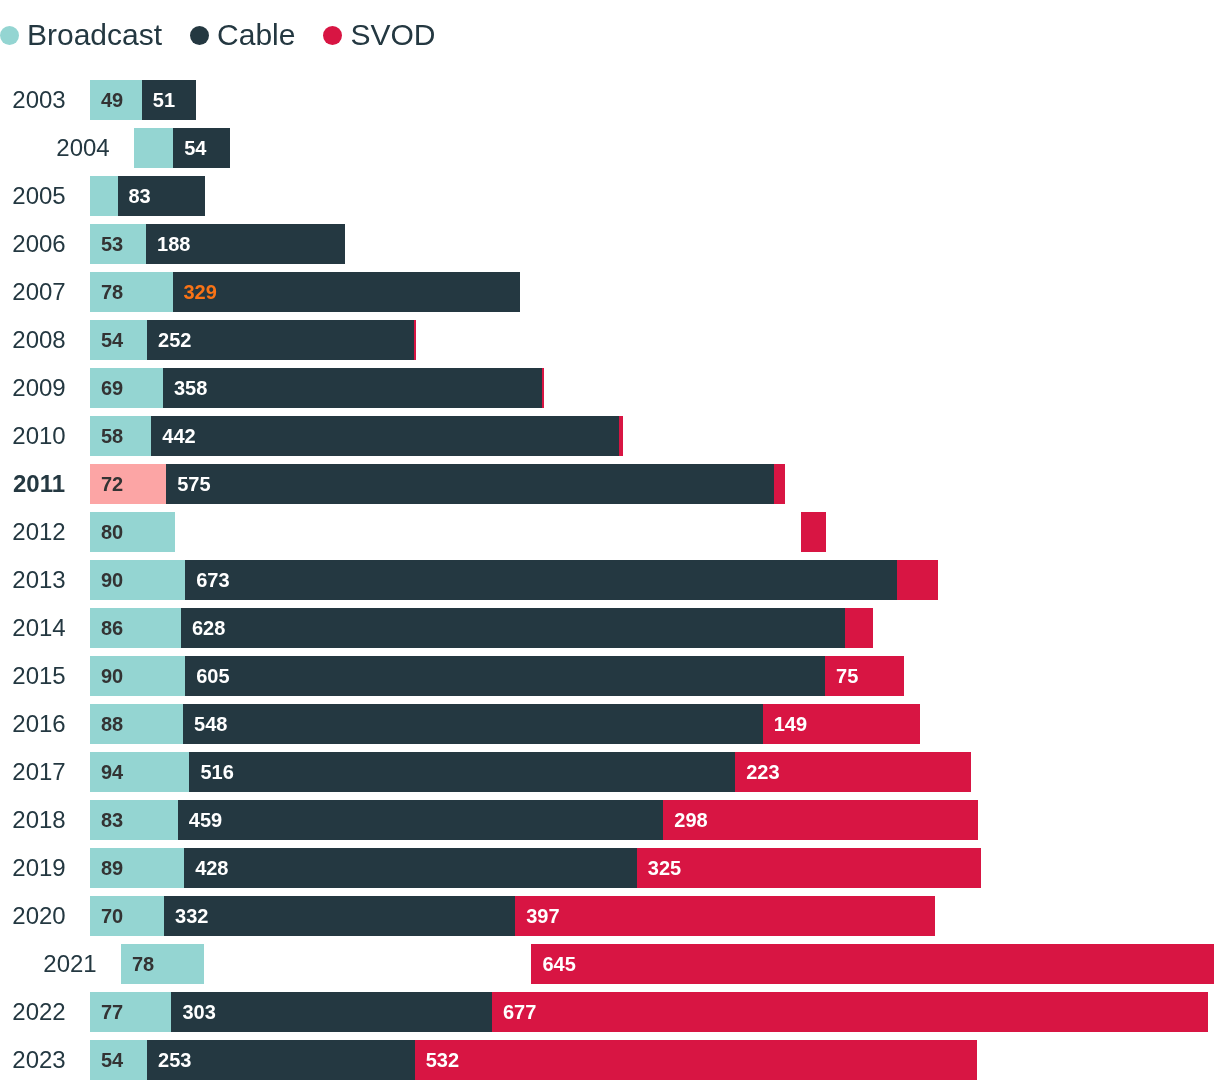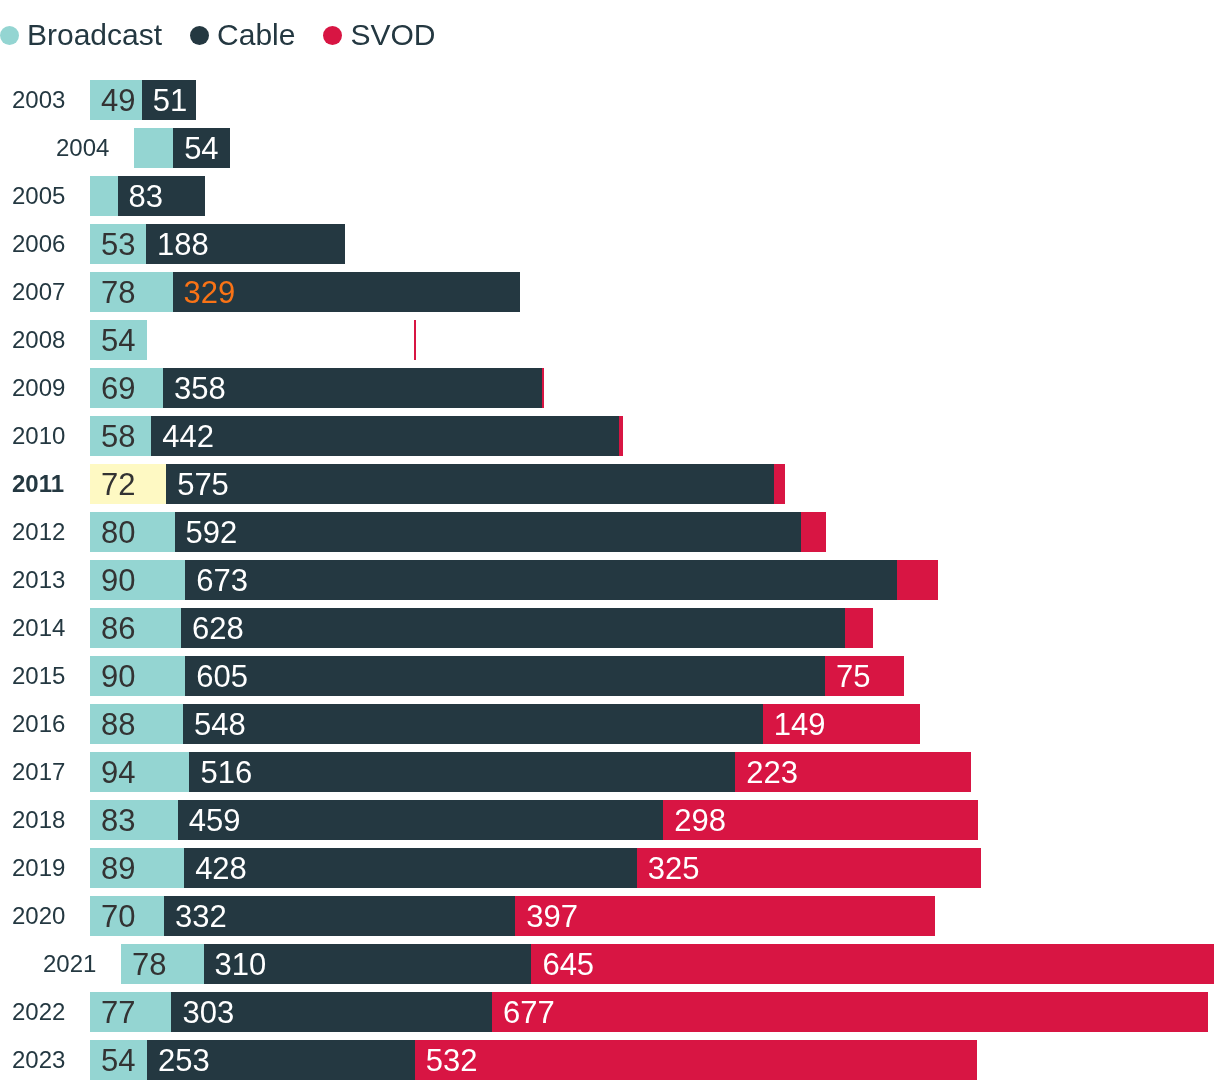--- a/index.html
+++ b/index.html
@@ -5,24 +5,24 @@
 <style>
   html,body{margin:0;padding:0;background:#ffffff;}
   body{width:1220px;height:1090px;overflow:hidden;font-family:"Liberation Sans",sans-serif;
        -webkit-font-smoothing:antialiased;}
   #chart{position:relative;width:1220px;height:1090px;}
   .legend{position:absolute;left:0;top:0;height:70px;display:flex;align-items:center;}
   .legend-item{display:flex;align-items:center;margin-right:28px;}
   .legend-dot{width:19px;height:19px;border-radius:50%;display:inline-block;margin-right:8px;}
   .legend-label{font-size:30px;color:#243841;line-height:1;}
   .row{position:absolute;left:0;}
-  .ylabel{position:absolute;text-align:left;font-size:24px;color:#243841;padding-left:12px;}
+  .ylabel{position:absolute;text-align:center;font-size:24px;color:#243841;}
   .seg{position:absolute;top:0;height:40px;overflow:hidden;}
   .seg span{position:absolute;left:11px;top:50%;transform:translateY(-50%);
-            font-size:31px;font-weight:normal;white-space:nowrap;line-height:1;}
+            font-size:20px;font-weight:bold;white-space:nowrap;line-height:1;}
 </style>
 </head>
 <body>
 
 <div id="chart">
   <div class="legend" id="legend">
       <div class="legend-item">
         <span class="legend-dot" style="background: rgb(148, 213, 210);"></span>
         <span class="legend-label">Broadcast</span>
       </div>
@@ -75,20 +75,23 @@
         </div>
         <div class="seg" style="left: 172.501px; width: 347.987px; background: rgb(36, 56, 65);">
           <span style="color: #f97316;">329</span>
         </div>
       </div>
       <div class="row" style="top: 320px; height: 40px; width: 1220px;">
         <div class="ylabel" style="left: 0px; width: 78px; top: 0px; height: 40px; line-height: 40px;">2008</div>
         <div class="seg" style="left: 90px; width: 57.1164px; background: rgb(148, 213, 210);">
           <span style="color: rgb(51, 51, 51);">54</span>
         </div>
+        <div class="seg" style="left: 147.116px; width: 266.543px; background: rgb(36, 56, 65);">
+          <span style="color: rgb(255, 255, 255);">252</span>
+        </div>
         <div class="seg" style="left: 413.659px; width: 2.11542px; background: rgb(216, 21, 67);"></div>
       </div>
       <div class="row" style="top: 368px; height: 40px; width: 1220px;">
         <div class="ylabel" style="left: 0px; width: 78px; top: 0px; height: 40px; line-height: 40px;">2009</div>
         <div class="seg" style="left: 90px; width: 72.982px; background: rgb(148, 213, 210);">
           <span style="color: rgb(51, 51, 51);">69</span>
         </div>
         <div class="seg" style="left: 162.982px; width: 378.66px; background: rgb(36, 56, 65);">
           <span style="color: rgb(255, 255, 255);">358</span>
         </div>
@@ -99,36 +102,33 @@
         <div class="seg" style="left: 90px; width: 61.3472px; background: rgb(148, 213, 210);">
           <span style="color: rgb(51, 51, 51);">58</span>
         </div>
         <div class="seg" style="left: 151.347px; width: 467.508px; background: rgb(36, 56, 65);">
           <span style="color: rgb(255, 255, 255);">442</span>
         </div>
         <div class="seg" style="left: 618.855px; width: 4.23084px; background: rgb(216, 21, 67);"></div>
       </div>
       <div class="row" style="top: 464px; height: 40px; width: 1220px;">
         <div class="ylabel" style="left: 0px; width: 78px; top: 0px; height: 40px; line-height: 40px; font-weight: bold;">2011</div>
-        <div class="seg" style="left: 90px; width: 76.1552px; background: #fef9c3;">
+        <div class="seg" style="left: 90px; width: 76.1552px; background: #fca5a5;">
           <span style="color: rgb(51, 51, 51);">72</span>
         </div>
         <div class="seg" style="left: 166.155px; width: 608.184px; background: rgb(36, 56, 65);">
           <span style="color: rgb(255, 255, 255);">575</span>
         </div>
         <div class="seg" style="left: 774.339px; width: 10.5771px; background: rgb(216, 21, 67);"></div>
       </div>
       <div class="row" style="top: 512px; height: 40px; width: 1220px;">
         <div class="ylabel" style="left: 0px; width: 78px; top: 0px; height: 40px; line-height: 40px;">2012</div>
         <div class="seg" style="left: 90px; width: 84.6168px; background: rgb(148, 213, 210);">
           <span style="color: rgb(51, 51, 51);">80</span>
         </div>
-        <div class="seg" style="left: 174.617px; width: 626.165px; background: rgb(36, 56, 65);">
-          <span style="color: rgb(255, 255, 255);">592</span>
-        </div>
         <div class="seg" style="left: 800.781px; width: 25.3851px; background: rgb(216, 21, 67);"></div>
       </div>
       <div class="row" style="top: 560px; height: 40px; width: 1220px;">
         <div class="ylabel" style="left: 0px; width: 78px; top: 0px; height: 40px; line-height: 40px;">2013</div>
         <div class="seg" style="left: 90px; width: 95.1939px; background: rgb(148, 213, 210);">
           <span style="color: rgb(51, 51, 51);">90</span>
         </div>
         <div class="seg" style="left: 185.194px; width: 711.839px; background: rgb(36, 56, 65);">
           <span style="color: rgb(255, 255, 255);">673</span>
         </div>
@@ -214,23 +214,20 @@
         </div>
         <div class="seg" style="left: 515.2px; width: 419.911px; background: rgb(216, 21, 67);">
           <span style="color: rgb(255, 255, 255);">397</span>
         </div>
       </div>
       <div class="row" style="top: 944px; height: 40px; width: 1220px; margin-left: 31px;">
         <div class="ylabel" style="left: 0px; width: 78px; top: 0px; height: 40px; line-height: 40px;">2021</div>
         <div class="seg" style="left: 90px; width: 82.5014px; background: rgb(148, 213, 210);">
           <span style="color: rgb(51, 51, 51);">78</span>
         </div>
-        <div class="seg" style="left: 172.501px; width: 327.89px; background: rgb(36, 56, 65);">
-          <span style="color: rgb(255, 255, 255);">310</span>
-        </div>
         <div class="seg" style="left: 500.392px; width: 682.223px; background: rgb(216, 21, 67);">
           <span style="color: rgb(255, 255, 255);">645</span>
         </div>
       </div>
       <div class="row" style="top: 992px; height: 40px; width: 1220px;">
         <div class="ylabel" style="left: 0px; width: 78px; top: 0px; height: 40px; line-height: 40px;">2022</div>
         <div class="seg" style="left: 90px; width: 81.4437px; background: rgb(148, 213, 210);">
           <span style="color: rgb(51, 51, 51);">77</span>
         </div>
         <div class="seg" style="left: 171.444px; width: 320.486px; background: rgb(36, 56, 65);">

